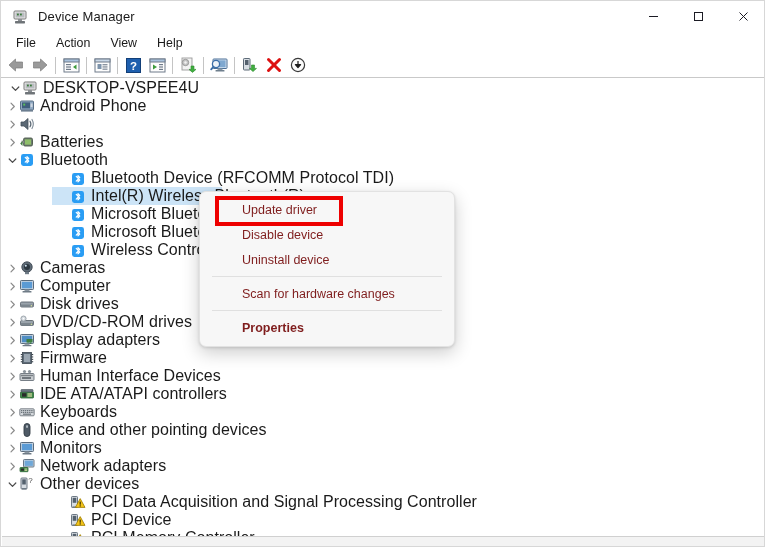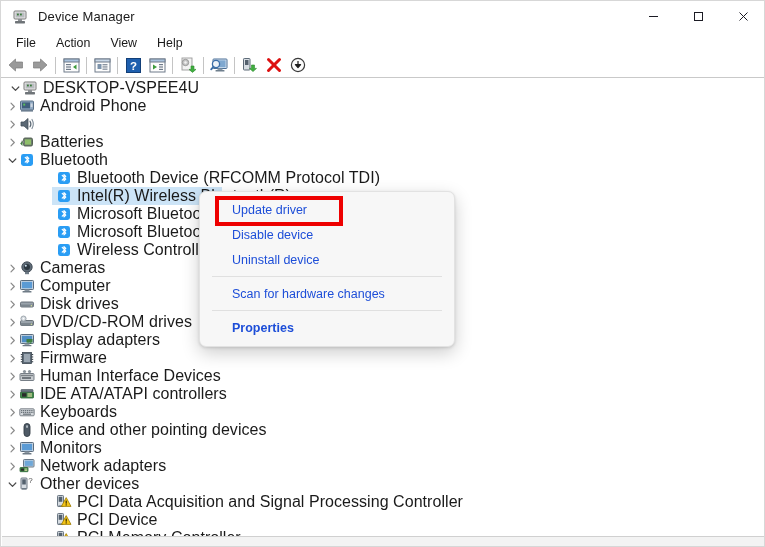--- a/index.html
+++ b/index.html
@@ -151,21 +151,21 @@
     background: #cce4f7;
     z-index: 0;
   }
   .node.selected .chev,
   .node.selected .node-icon,
   .node.selected .node-label { position: relative; z-index: 1; }
 
   
   .d0 { padding-left: 7px; }
   .d1 { padding-left: 4px; }
-  .d2 { padding-left: 54px; }
+  .d2 { padding-left: 68px; align-items: flex-end; }
 
   
   .statusbar {
     position:absolute;
     left:1px; bottom:0;
     width:762px; height:10px;
     background:#f3f3f3;
     border-top:1px solid #d0d0d0;
     box-sizing:border-box;
   }
@@ -180,23 +180,23 @@
     border-radius: 7px;
     box-shadow: 0 6px 18px rgba(0,0,0,0.20), 0 1px 3px rgba(0,0,0,0.13);
     padding: 5px 0 6px 0;
     box-sizing: border-box;
     z-index: 30;
   }
   .ctx-item {
     height: 25px;
     display: flex;
     align-items: center;
-    padding-left: 32px;
+    padding-left: 42px;
     font-size: 12.5px;
-    color: #1d4ed8;
+    color: #7f1d1d;
     white-space: nowrap;
   }
   .ctx-item.bold { font-weight: bold; }
   .ctx-sep {
     height: 1px;
     background: #e0e0e0;
     margin: 4px 12px 4px 12px;
   }
 
   

